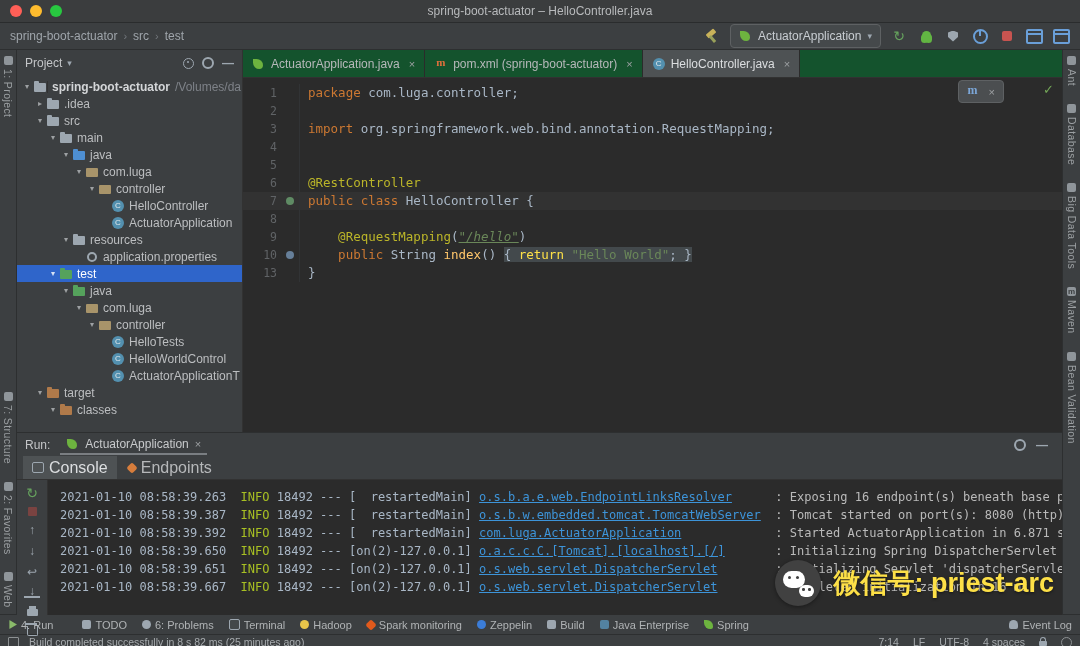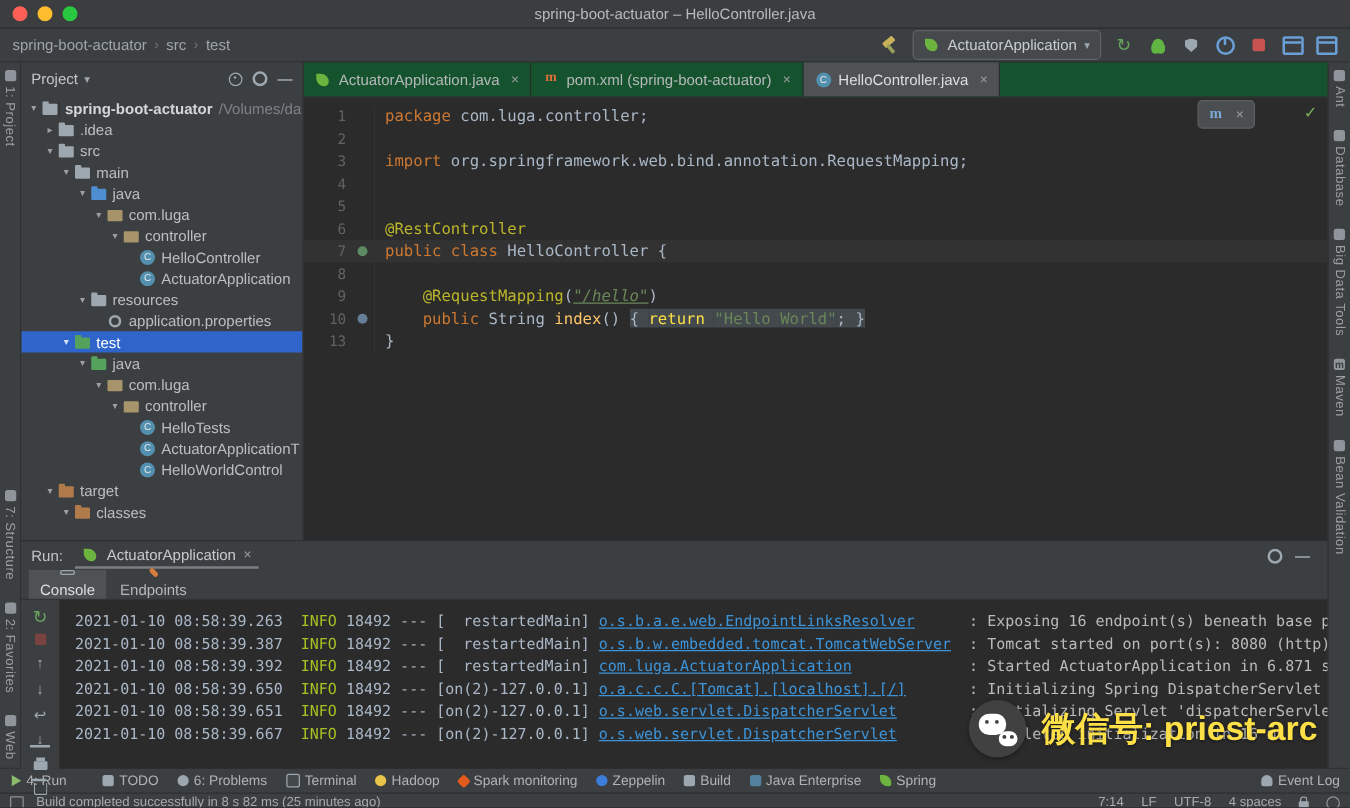--- a/index.html
+++ b/index.html
@@ -104,21 +104,21 @@
   .maven-pop .x{color:#9da0a3;font-size:11px;}
 
   
   .runpanel{height:182px;min-height:182px;background:#3c3f41;border-top:1px solid #2d2f30;display:flex;flex-direction:column;}
   .run-head{height:23px;display:flex;align-items:center;gap:10px;padding:0 8px;}
   .run-title{color:#c3c5c7;}
   .run-tab{display:flex;align-items:center;gap:6px;padding:2px 6px;border-bottom:2px solid #7a7e82;color:#c8cacc;cursor:default;}
   .run-tab .x{color:#9da0a3;font-size:11px;}
   .run-head-right{margin-left:auto;display:flex;align-items:center;gap:10px;padding-right:6px;}
   .run-tabs{height:23px;display:flex;align-items:stretch;gap:2px;padding-left:6px;border-bottom:1px solid #323232;}
-  .vtab{display:flex;align-items:center;gap:5px;padding:0 9px;color:#b6b8ba;font-size:12px;cursor:default;flex-direction:column;}
+  .vtab{display:flex;align-items:center;gap:5px;padding:0 9px;color:#b6b8ba;font-size:16px;cursor:default;}
   .vtab.active{background:#4e5254;color:#dcdee0;}
   .i-console{width:10px;height:9px;border:1.5px solid #9da7b0;border-radius:2px;}
   .i-endpoints{width:8px;height:8px;background:#d77d3c;border-radius:2px;transform:rotate(45deg);}
   .run-body{flex:1;display:flex;min-height:0;}
   .run-toolbar{width:30px;min-width:30px;background:#3c3f41;border-right:1px solid #323232;display:flex;flex-direction:column;align-items:center;gap:7px;padding-top:6px;}
   .rt-ic{width:16px;height:14px;display:flex;align-items:center;justify-content:center;color:#9da7b0;font-size:12px;}
   .rt-rerun{color:#66a35e;font-size:14px;}
   .rt-stop{width:9px;height:9px;background:#7a4341;border-radius:1px;}
   .scrollend{border-bottom:2px solid #9da7b0;line-height:10px;height:12px;}
   .printsh{width:11px;height:7px;background:#9da7b0;border-radius:1px;position:relative;margin-top:4px;}
@@ -334,26 +334,26 @@
                 <span class="tlabel">controller</span>
               </div>
               <div class="trow" style="padding-left: 82px;">
                 <span class="tarrow"></span>
                 <span class="ticon class"></span>
                 <span class="tlabel">HelloTests</span>
               </div>
               <div class="trow" style="padding-left: 82px;">
                 <span class="tarrow"></span>
                 <span class="ticon class"></span>
-                <span class="tlabel">ActuatorApplicationT</span>
+                <span class="tlabel">HelloWorldControl</span>
               </div>
               <div class="trow" style="padding-left: 82px;">
                 <span class="tarrow"></span>
                 <span class="ticon class"></span>
-                <span class="tlabel">HelloWorldControl</span>
+                <span class="tlabel">ActuatorApplicationT</span>
               </div>
               <div class="trow" style="padding-left: 17px;">
                 <span class="tarrow">▾</span>
                 <span class="ticon folder-excluded"></span>
                 <span class="tlabel">target</span>
               </div>
               <div class="trow" style="padding-left: 30px;">
                 <span class="tarrow">▾</span>
                 <span class="ticon folder-excluded"></span>
                 <span class="tlabel">classes</span>

